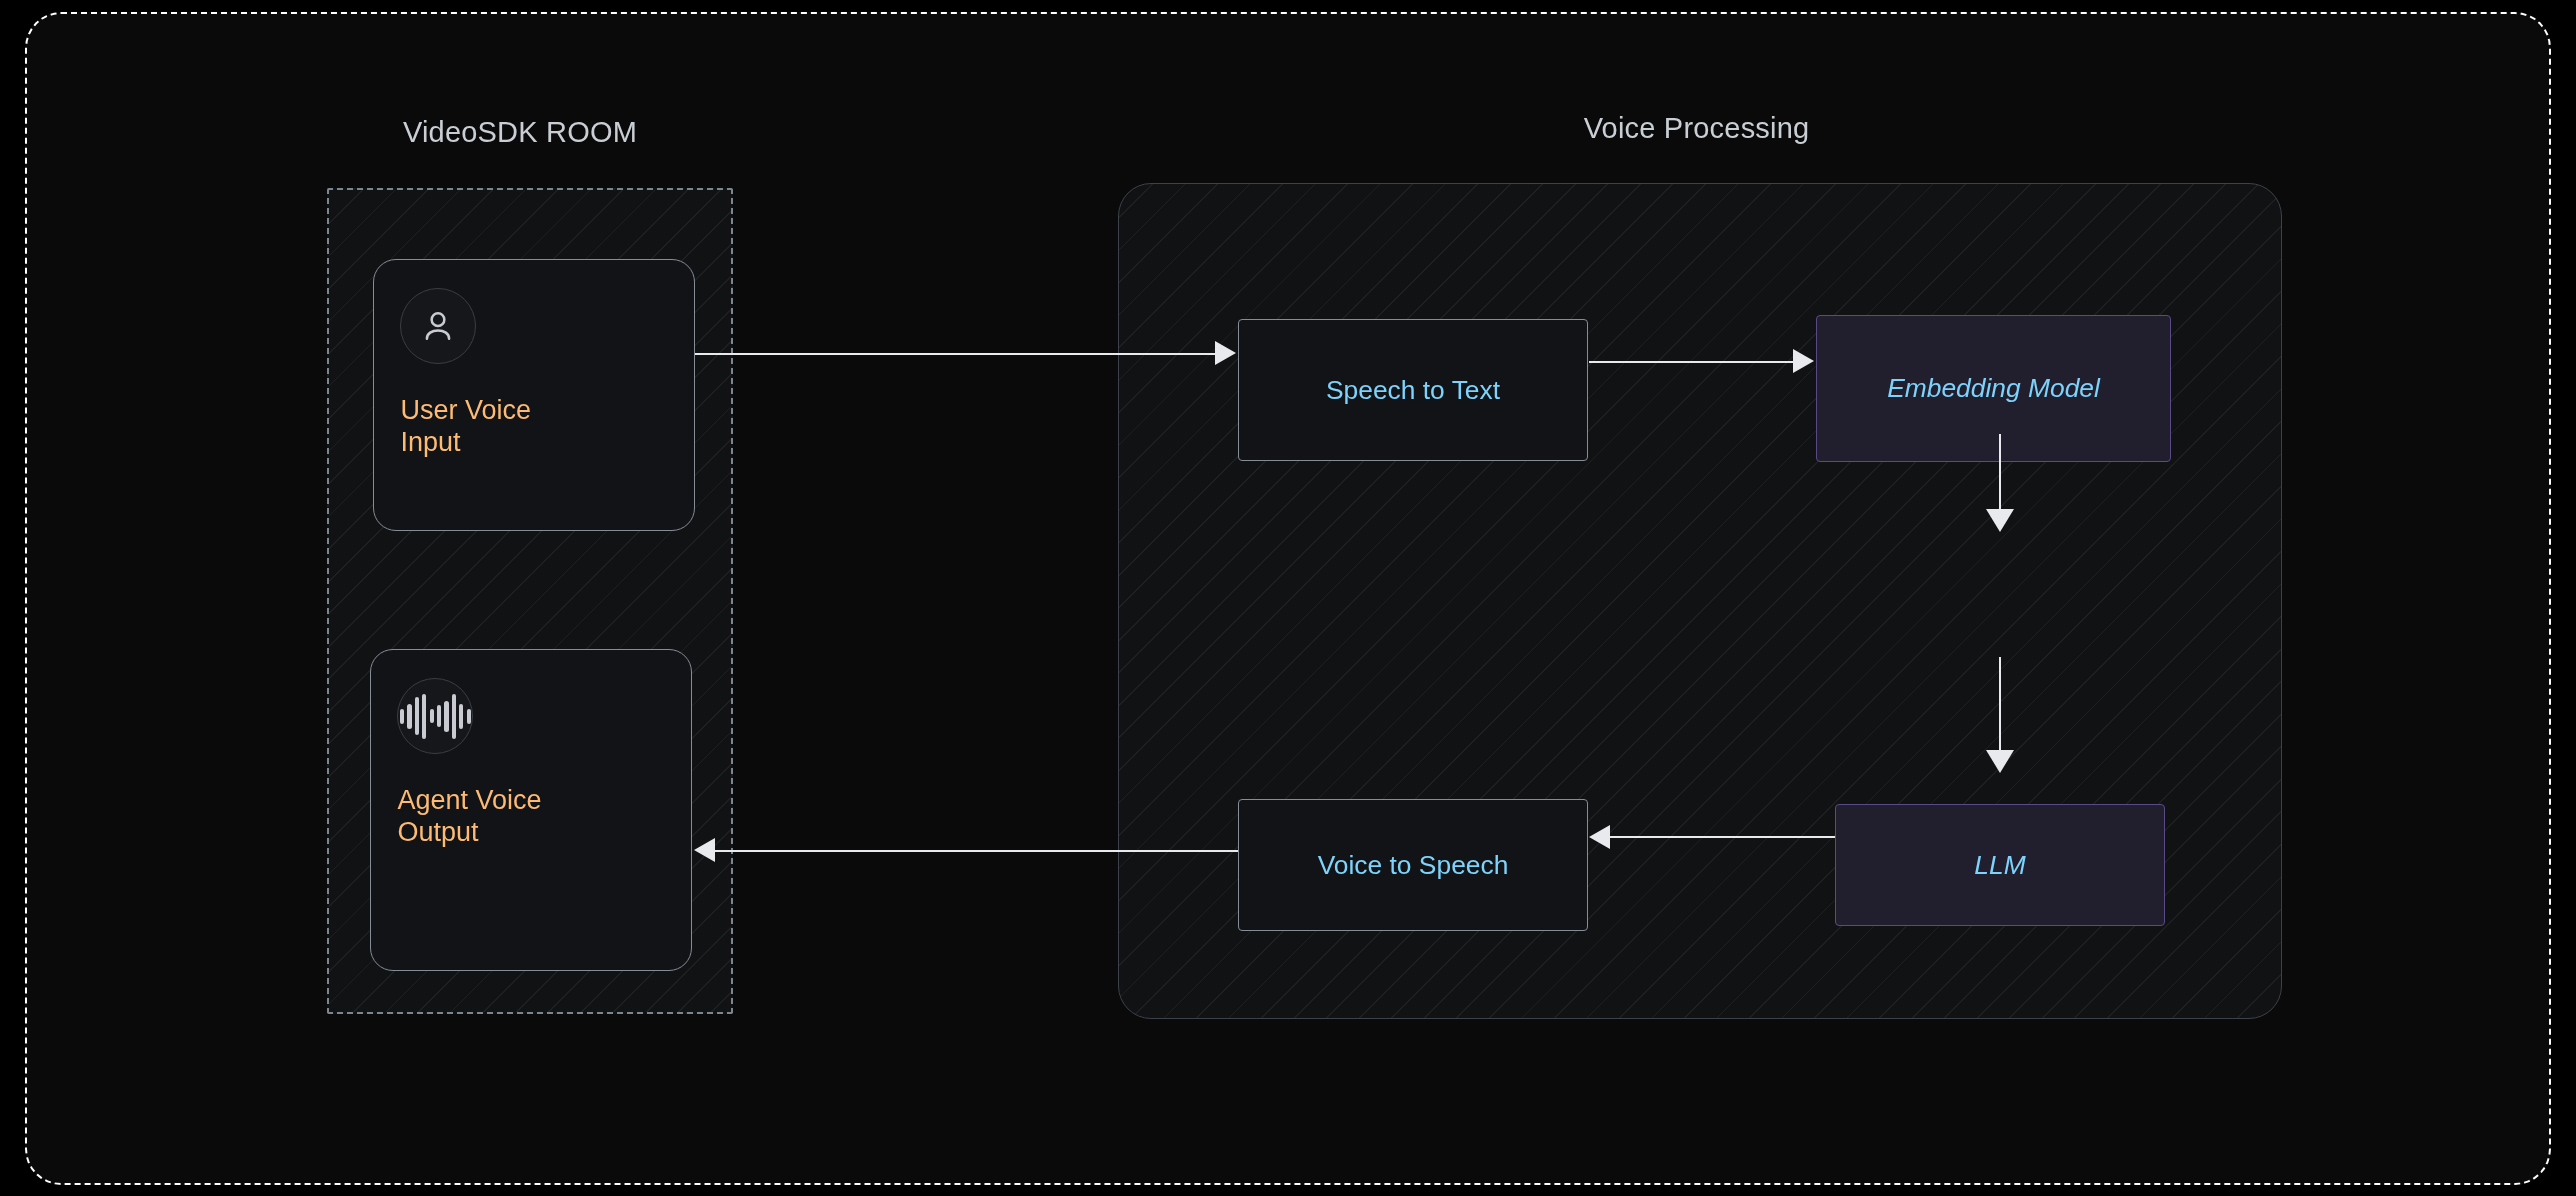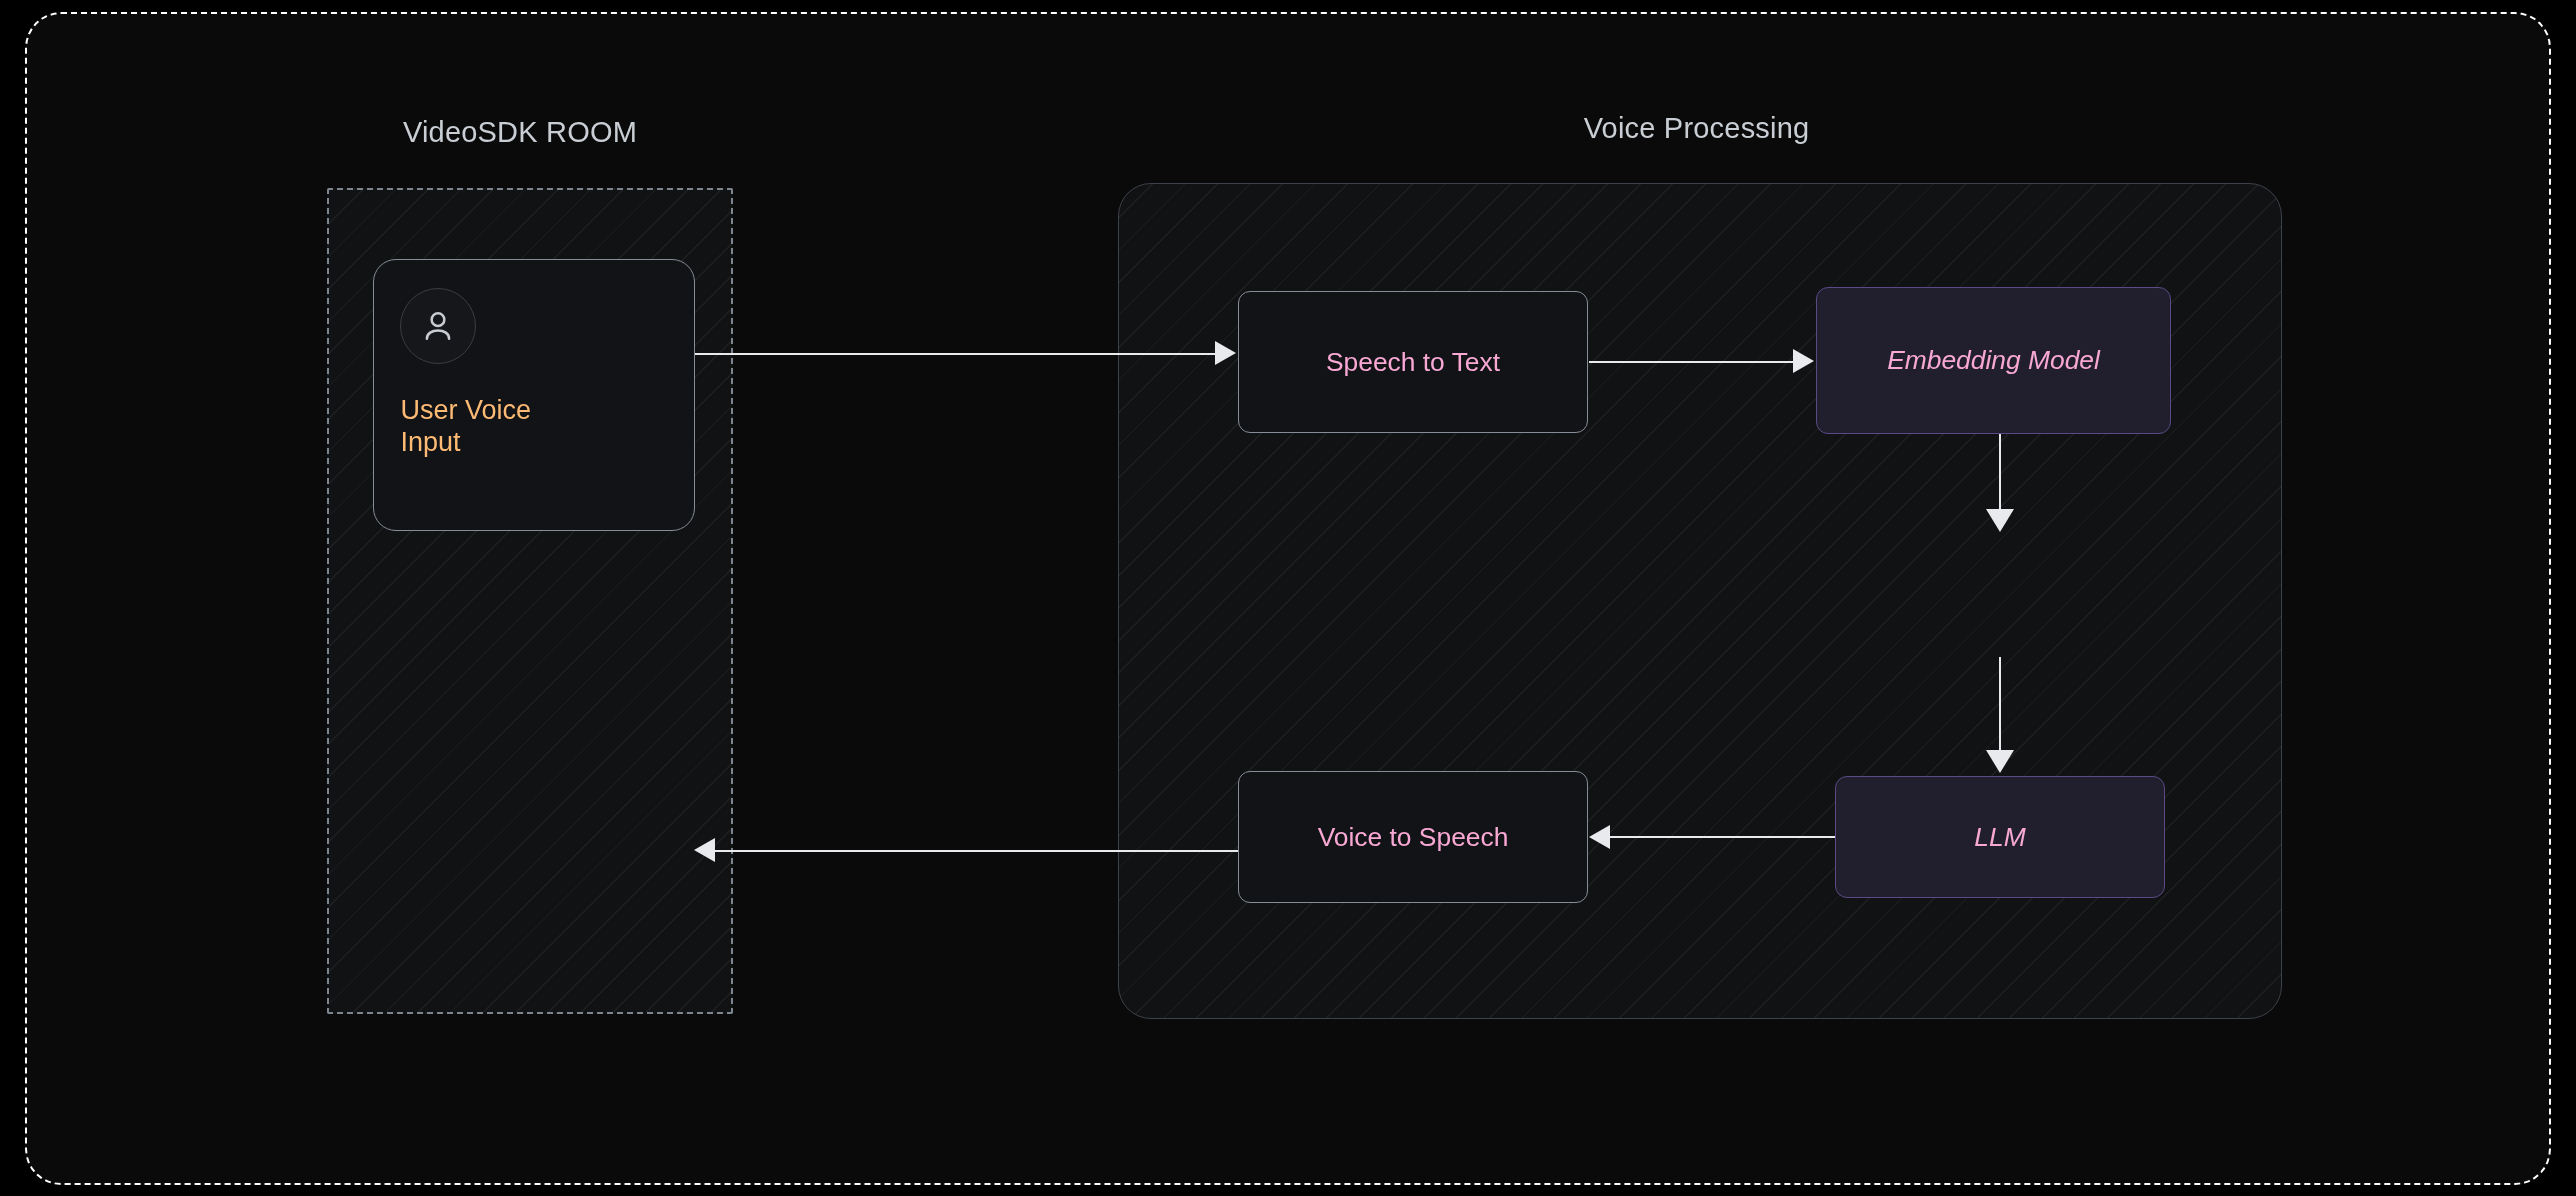--- a/index.html
+++ b/index.html
@@ -77,25 +77,26 @@
     border: 1.7px solid #3d4149;
     border-radius: 33px;
   }
 
   
   .node {
     position: absolute;
     display: flex;
     align-items: center;
     justify-content: center;
-    border-radius: 12px;
-    color: #f9a8d4;
+    border-radius: 4px;
+    color: #7dd3fc;
     font-size: 26.4px;
     font-weight: 400;
     white-space: nowrap;
+    margin-top: 28px;
   }
   .node.plain {
     background: #121316;
     border: 1.7px solid #868d96;
   }
   .node.purple {
     background: #211f2e;
     border: 1.7px solid #5a4a85;
     font-style: italic;
   }
@@ -199,20 +200,40 @@
         <circle cx="12" cy="8" r="4"></circle>
         <path d="M5 20c0-3.2 3.1-5.2 7-5.2s7 2 7 5.2"></path>
       </svg>
     </div>
     <div class="card-label">
       <div>User Voice</div>
       <div>Input</div>
     </div>
   </div>
 
+  <div class="card" id="card-agent">
+    <div class="card-icon-circle">
+      <div class="wave" id="wave">
+          <i style="height: 15px;"></i>
+          <i style="height: 25px;"></i>
+          <i style="height: 38px;"></i>
+          <i style="height: 45px;"></i>
+          <i style="height: 13.2px;"></i>
+          <i style="height: 21.5px;"></i>
+          <i style="height: 31px;"></i>
+          <i style="height: 45px;"></i>
+          <i style="height: 25px;"></i>
+          <i style="height: 15px;"></i>
+        </div>
+    </div>
+    <div class="card-label">
+      <div>Agent Voice</div>
+      <div>Output</div>
+    </div>
+  </div>
 
   <div class="hatched" id="vp-group"></div>
 
   <div class="node plain" id="node-stt">Speech to Text</div>
 
   <div class="node purple" id="node-emb">Embedding Model</div>
 
 
   <div class="node purple" id="node-llm">LLM</div>
 

